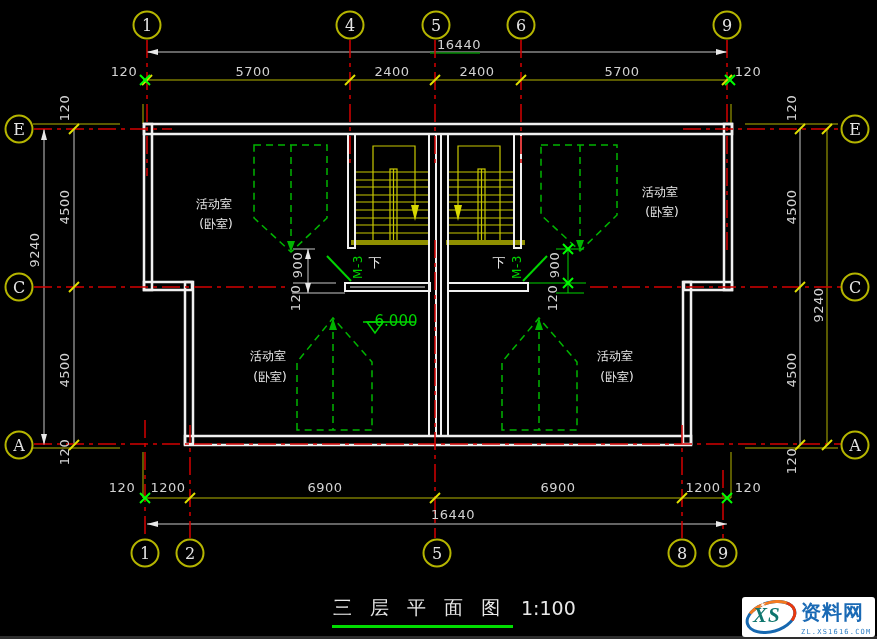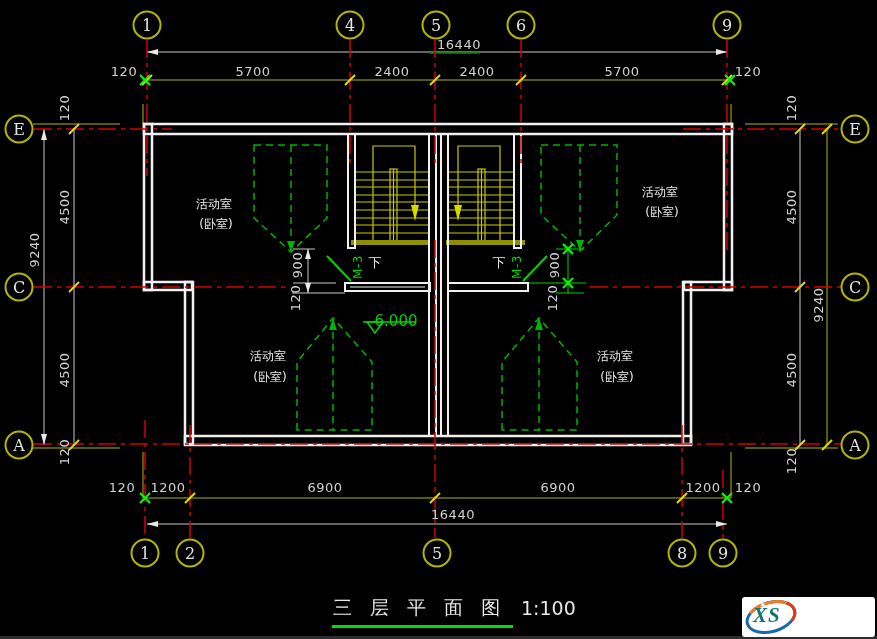--- a/index.html
+++ b/index.html
@@ -273,15 +273,19 @@
 <div class="title-scale">1:100</div>
 <div class="bottom-strip"></div>
 
 <div class="logo">
   <div class="logo-oval">
     <div class="ring1"></div>
     <div class="ring2"></div>
     <div class="logo-star">✶</div>
     <div class="logo-xs">XS</div>
   </div>
+  <div class="logo-col">
+    <span class="logo-name">资料网</span>
+    <span class="logo-domain">ZL.XS1616.COM</span>
+  </div>
 </div>
 
 </div>
 
 </body></html>

